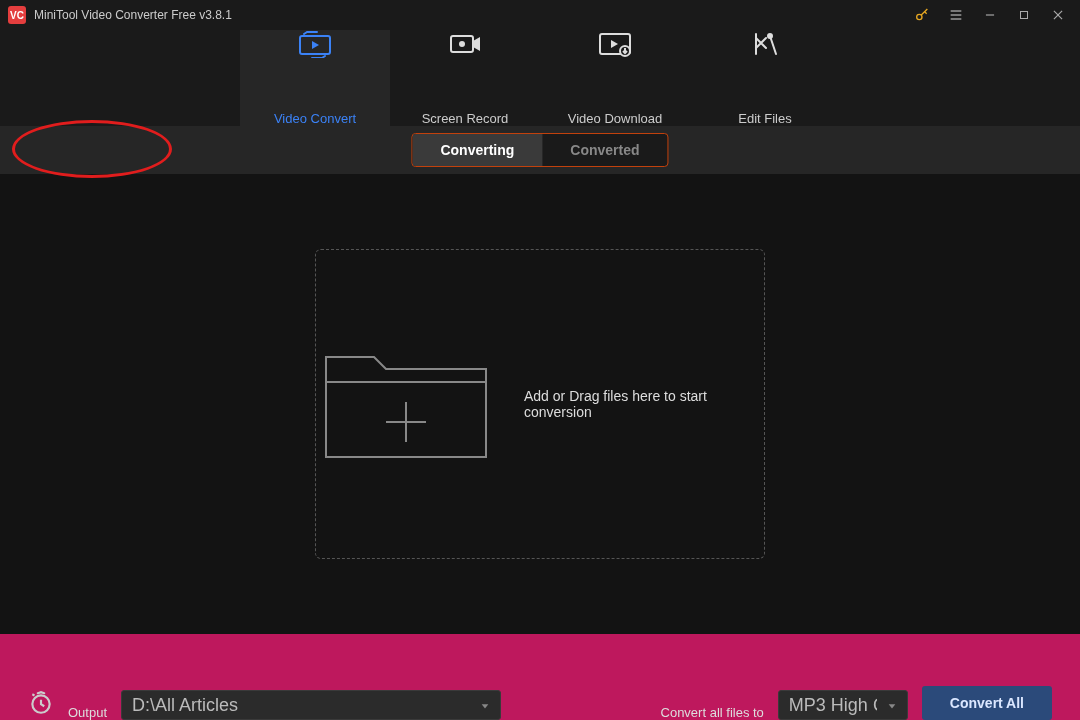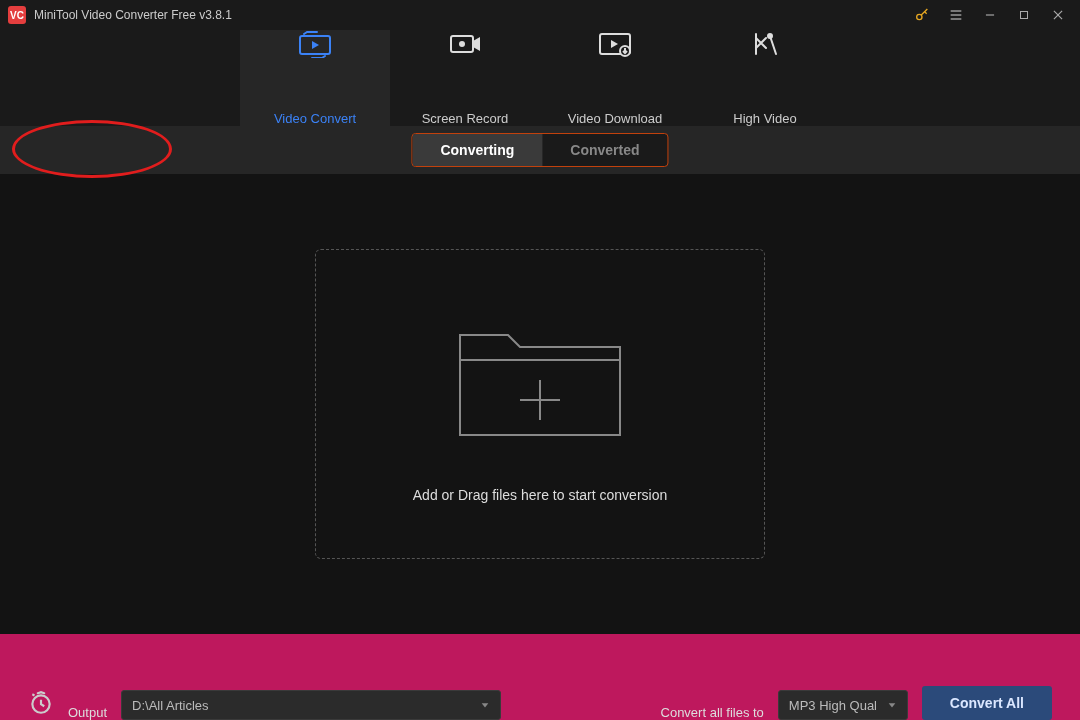--- a/index.html
+++ b/index.html
@@ -58,35 +58,35 @@
     padding: 8px 28px; cursor: pointer; font-weight: 600;
   }
   .seg button.active { background: #3a3a3a; color: #fff; }
 
   .canvas {
     height: calc(720px - 30px - 96px - 48px - 86px);
     background: #131313; display: flex; align-items: center; justify-content: center;
   }
   .dropzone {
     width: 450px; height: 310px; border: 1.5px dashed #555; border-radius: 6px;
-    display: flex; flex-direction: column; align-items: center; justify-content: center;
+    display: flex; flex-direction: row; align-items: center; justify-content: center;
     gap: 28px;
   }
   .dropzone-text { color: #ddd; font-size: 14px; }
 
   .footer {
     height: 86px; background: #be185d; display: flex; align-items: flex-end;
     padding: 0 28px; gap: 14px;
   }
   .footer .spacer { flex: 1; }
   .output-label { font-size: 13px; color: #ddd; }
   .select {
     background: #2b2b2b; border: 1px solid #3a3a3a; border-radius: 3px;
     color: #bbb; height: 30px; display: flex; align-items: center;
-    padding: 0 10px; gap: 10px; cursor: pointer; font-size: 13px;
+    padding: 0 10px; gap: 10px; cursor: pointer; font-size: 18px;
     justify-content: space-between;
   }
   .select.big { width: 380px; }
   .select.small { width: 130px; overflow: hidden; white-space: nowrap; }
   .select .caret { color: #888; }
   .convert-all {
     background: #2b4a7a; color: #dbe7ff; border: none; border-radius: 3px;
     padding: 0 28px; height: 34px; font-size: 14px; cursor: pointer; font-weight: 600;
   }
 </style>
@@ -164,21 +164,21 @@
     <div class="nav-label">Video Download</div>
   </div>
   <div class="nav-item">
     <div class="nav-icon">
       <svg width="30" height="28" viewBox="0 0 30 28" fill="none" stroke="#ddd" stroke-width="2">
         <path d="M6 4 v20 M6 8 l10 10 M6 18 l10 -10" stroke-linecap="round"></path>
         <path d="M20 6 l6 18" stroke-linecap="round"></path>
         <circle cx="20" cy="6" r="2" fill="#ddd"></circle>
       </svg>
     </div>
-    <div class="nav-label">High Video</div>
+    <div class="nav-label">Edit Files</div>
   </div>
 </div>
 
 <div class="toolbar">
   <div class="add-files-highlight"></div>
 
   <div class="seg">
     <button class="active">Converting</button>
     <button>Converted</button>
   </div>

